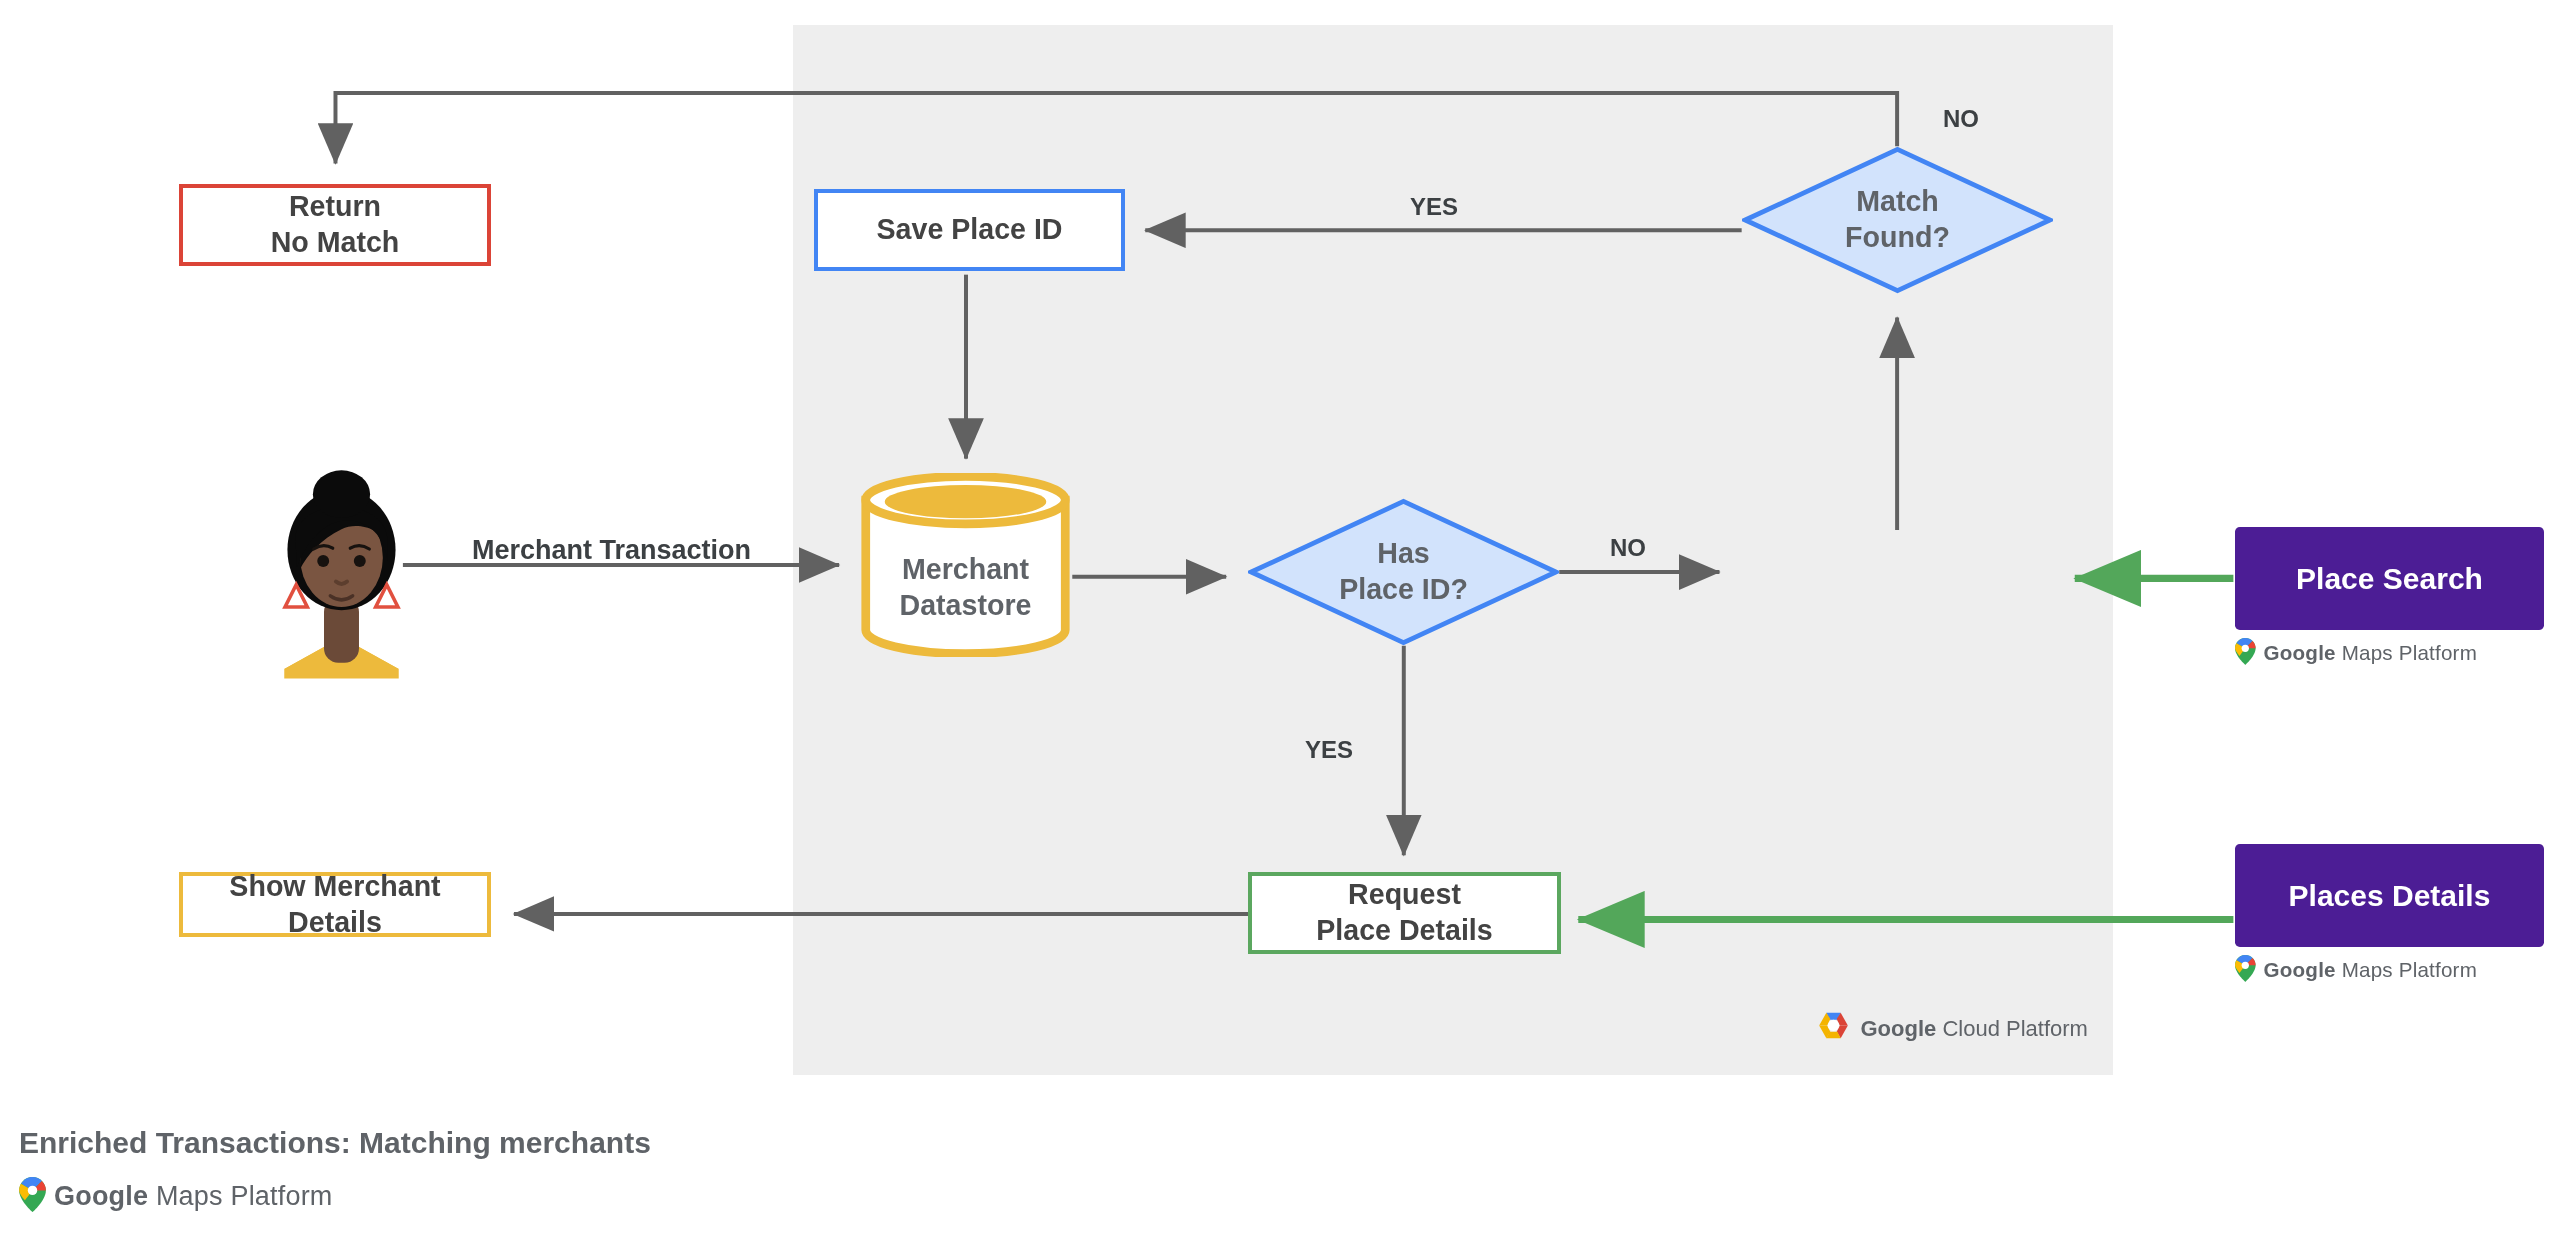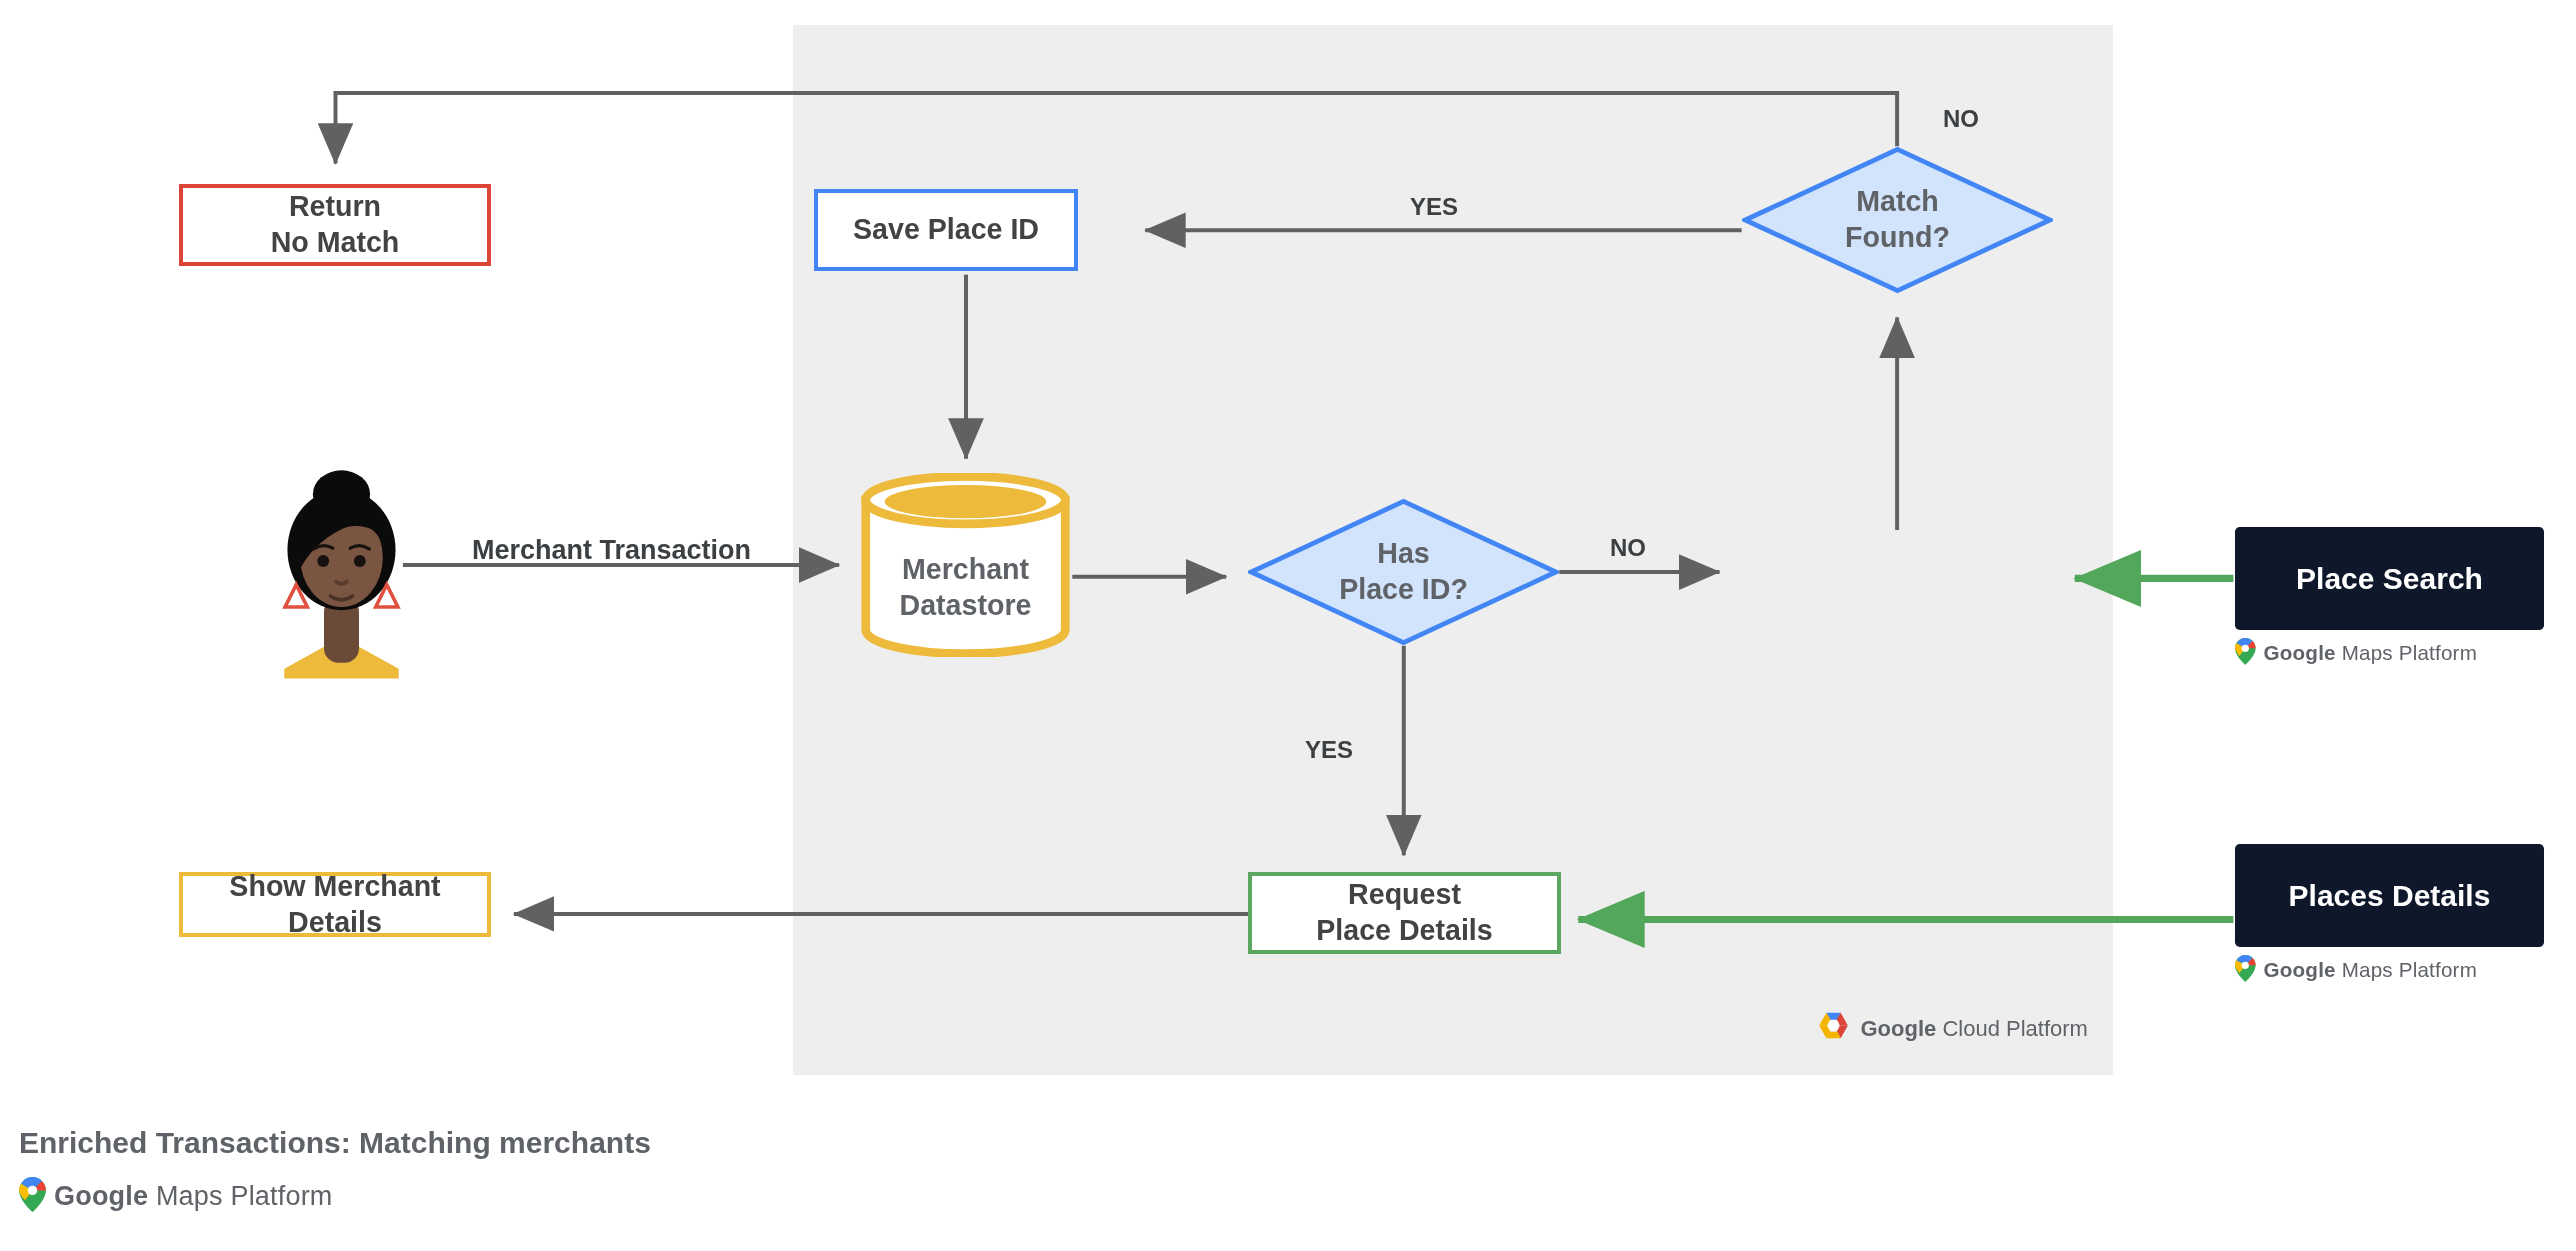--- a/index.html
+++ b/index.html
@@ -52,21 +52,21 @@
   .node.red     { border: 4.8px solid #DB4437; }
   .node.blue    { border: 4.8px solid #4285F4; }
   .node.green   { border: 4.8px solid #5BA75F; }
   .node.yellow  { border: 4.8px solid #EDBA3C; }
 
   #node-return-no-match {
     left: 179px; top: 184px; width: 312px; height: 82px;
     font-size: 28.6px;
   }
   #node-save-place-id {
-    left: 814px; top: 189px; width: 264px; height: 82px;
+    left: 814px; top: 189px; width: 311px; height: 82px;
     font-size: 28.6px;
   }
   #node-find-place {
     left: 1742px; top: 530px; width: 311px; height: 82px;
     font-size: 28.6px;
   }
   #node-request-place-details {
     left: 1248px; top: 872px; width: 313px; height: 82px;
     font-size: 28.6px;
   }
@@ -114,21 +114,21 @@
     color: #5F6368;
     font-weight: bold;
     font-size: 28.6px;
     line-height: 1.25;
     white-space: pre-line;
   }
 
   
   .gmp-card-wrap { position: absolute; }
   .gmp-card {
-    background: #0f172a;
+    background: #4c1d95;
     border-radius: 4.8px;
     color: #ffffff;
     font-weight: bold;
     font-size: 30px;
     display: flex;
     align-items: center;
     justify-content: center;
     text-align: center;
     width: 309px;
     height: 103px;

